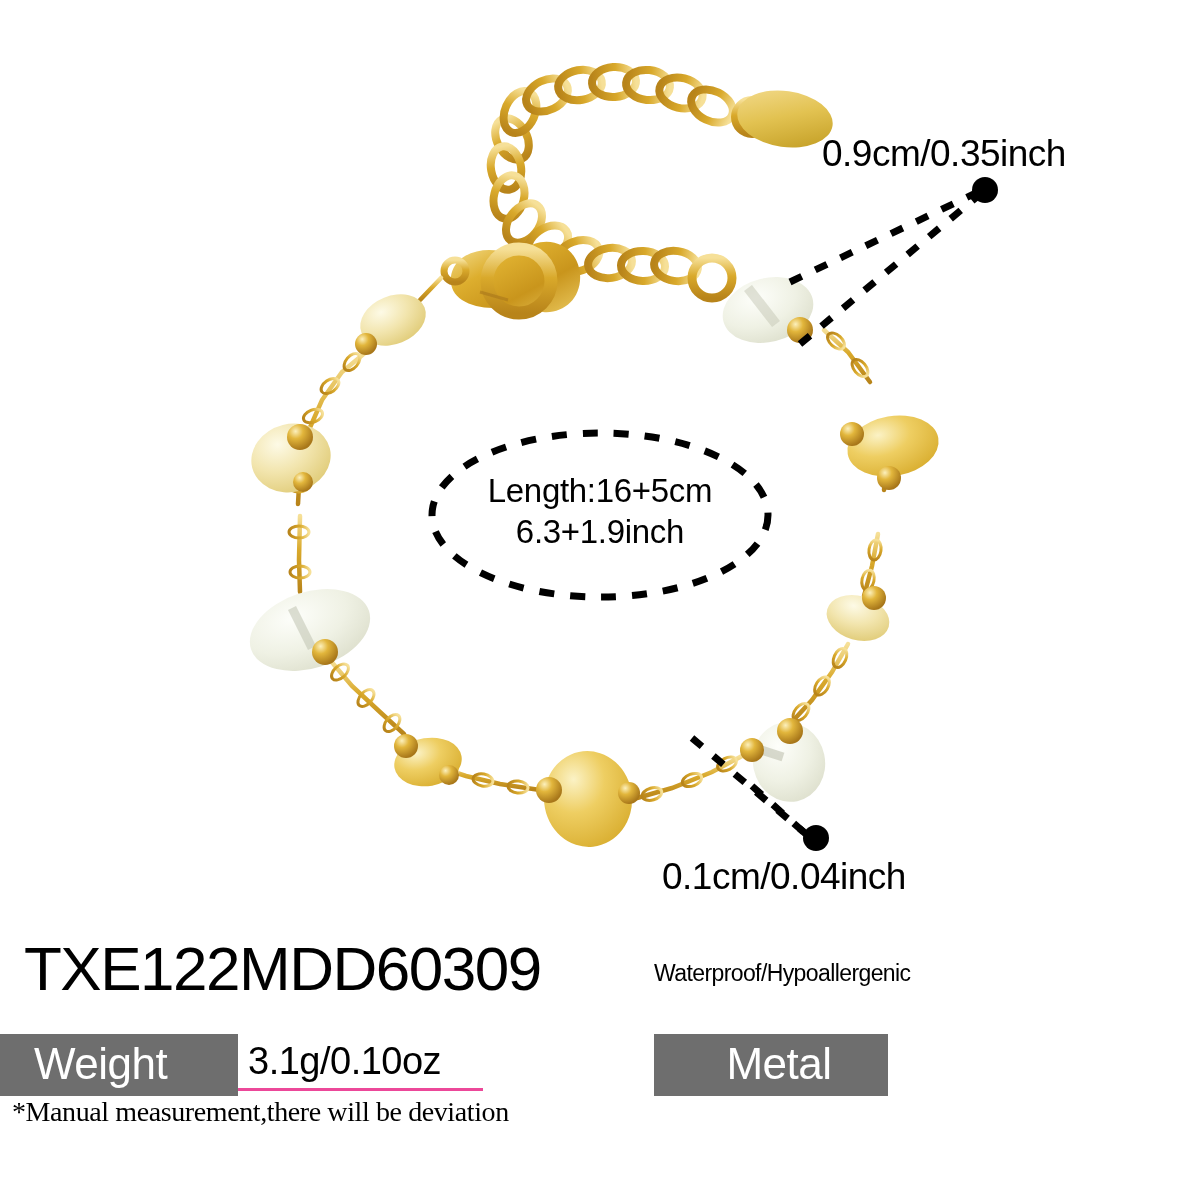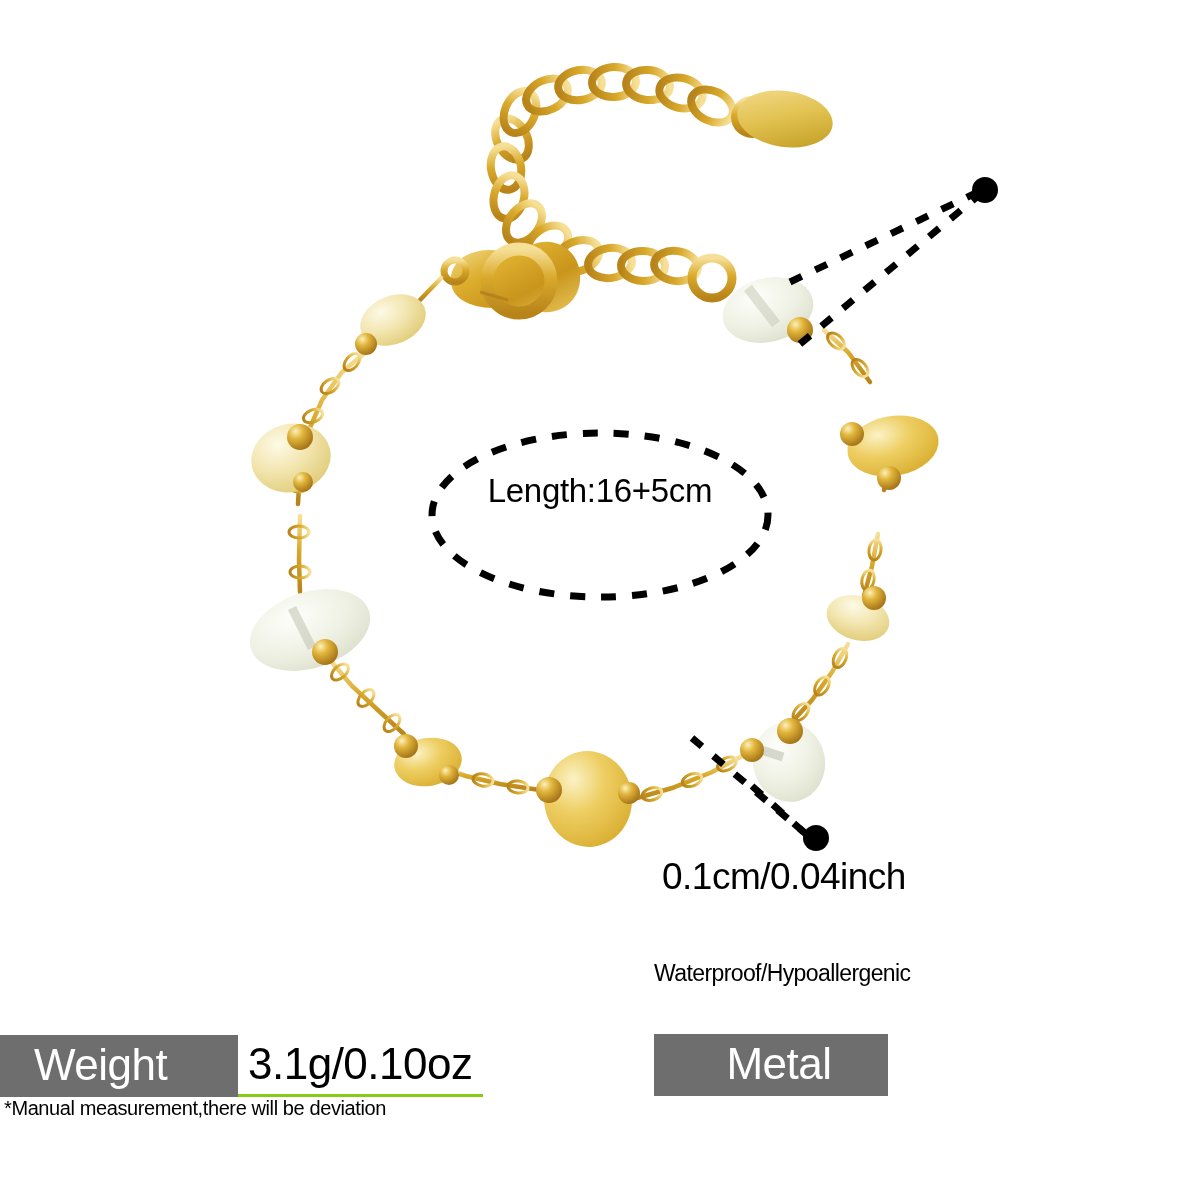--- a/index.html
+++ b/index.html
@@ -83,55 +83,56 @@
     left: 654px;
     top: 24px;
     font-size: 23px;
     line-height: 1;
     letter-spacing: -0.6px;
   }
 
   .spec-row {
     position: absolute;
     display: flex;
-    align-items: center;
+    align-items: flex-start;
   }
   .spec-tag {
     background: #6e6e6e;
     color: #ffffff;
     font-size: 44px;
     line-height: 1;
     padding: 8px 16px 10px 34px;
     letter-spacing: -0.5px;
     box-sizing: border-box;
   }
   .spec-val {
     color: #000;
-    font-size: 44px;
+    font-size: 38px;
     line-height: 1;
     padding: 8px 6px 8px 10px;
-    border-bottom: 3px solid #84cc16;
+    border-bottom: 3px solid #ec4899;
     letter-spacing: -0.5px;
     box-sizing: border-box;
   }
   #spec-weight { left: 0px;  top: 96px; }
   #spec-weight .spec-tag { width: 238px; }
   #spec-weight .spec-val { min-width: 245px; }
 
   #spec-metal  { left: 654px; top: 96px; }
   #spec-metal .spec-tag { width: 234px; text-align: center; padding-left: 32px;}
   #spec-metal .spec-val { min-width: 300px; }
 
   #disclaimer {
     position: absolute;
-    left: 4px;
+    left: 12px;
     top: 160px;
-    font-size: 20px;
+    font-size: 28px;
     line-height: 1;
     letter-spacing: -0.4px;
+    font-family: Liberation Serif, serif;
   }
 </style>
 </head>
 <body>
 
 <div id="stage">
 
   <svg id="jewelry-svg" viewBox="0 0 1200 1200">
     <defs>
       <linearGradient id="goldGrad" x1="0%" y1="0%" x2="100%" y2="100%">
@@ -306,29 +307,32 @@
       <path d="M800 344 L978 196"></path>
       <path d="M692 738 L806 834"></path>
       <path d="M752 786 L808 836"></path>
     </g>
     <circle cx="985" cy="190" r="13" fill="#000"></circle>
     <circle cx="816" cy="838" r="13" fill="#000"></circle>
 
     <ellipse cx="600" cy="515" rx="168" ry="82" fill="none" stroke="#000" stroke-width="7" stroke-dasharray="15 16"></ellipse>
   </svg>
 
+  <div class="anno" id="anno-top">0.9cm/0.35inch</div>
 
   <div class="anno" id="anno-bottom">0.1cm/0.04inch</div>
 
   <div id="length-block">
     <div>Length:16+5cm</div>
+    <div>6.3+1.9inch</div>
   </div>
 
   <div id="info">
 
+    <div id="sku">TXE122MDD60309</div>
 
     <div id="waterproof">Waterproof/Hypoallergenic</div>
 
     <div class="spec-row" id="spec-weight">
       <div class="spec-tag">Weight</div>
       <div class="spec-val">3.1g/0.10oz</div>
     </div>
 
     <div class="spec-row" id="spec-metal">
       <div class="spec-tag">Metal</div>

